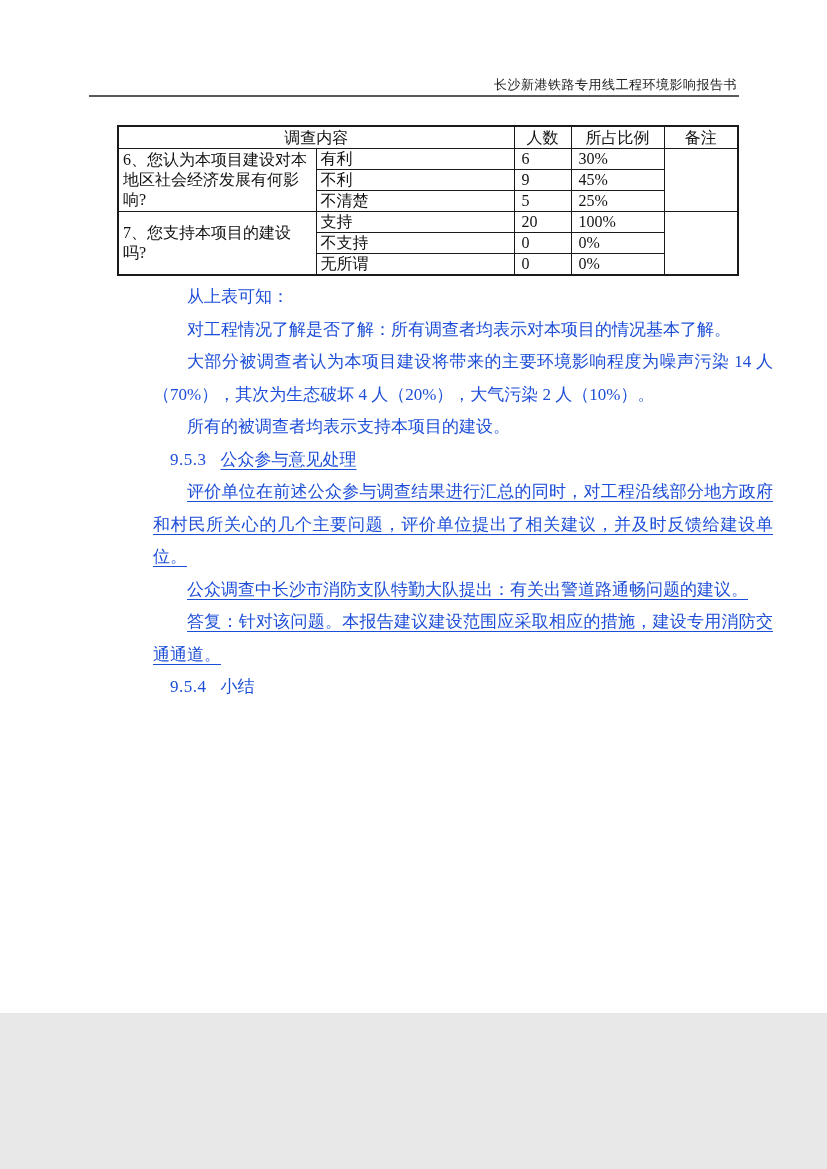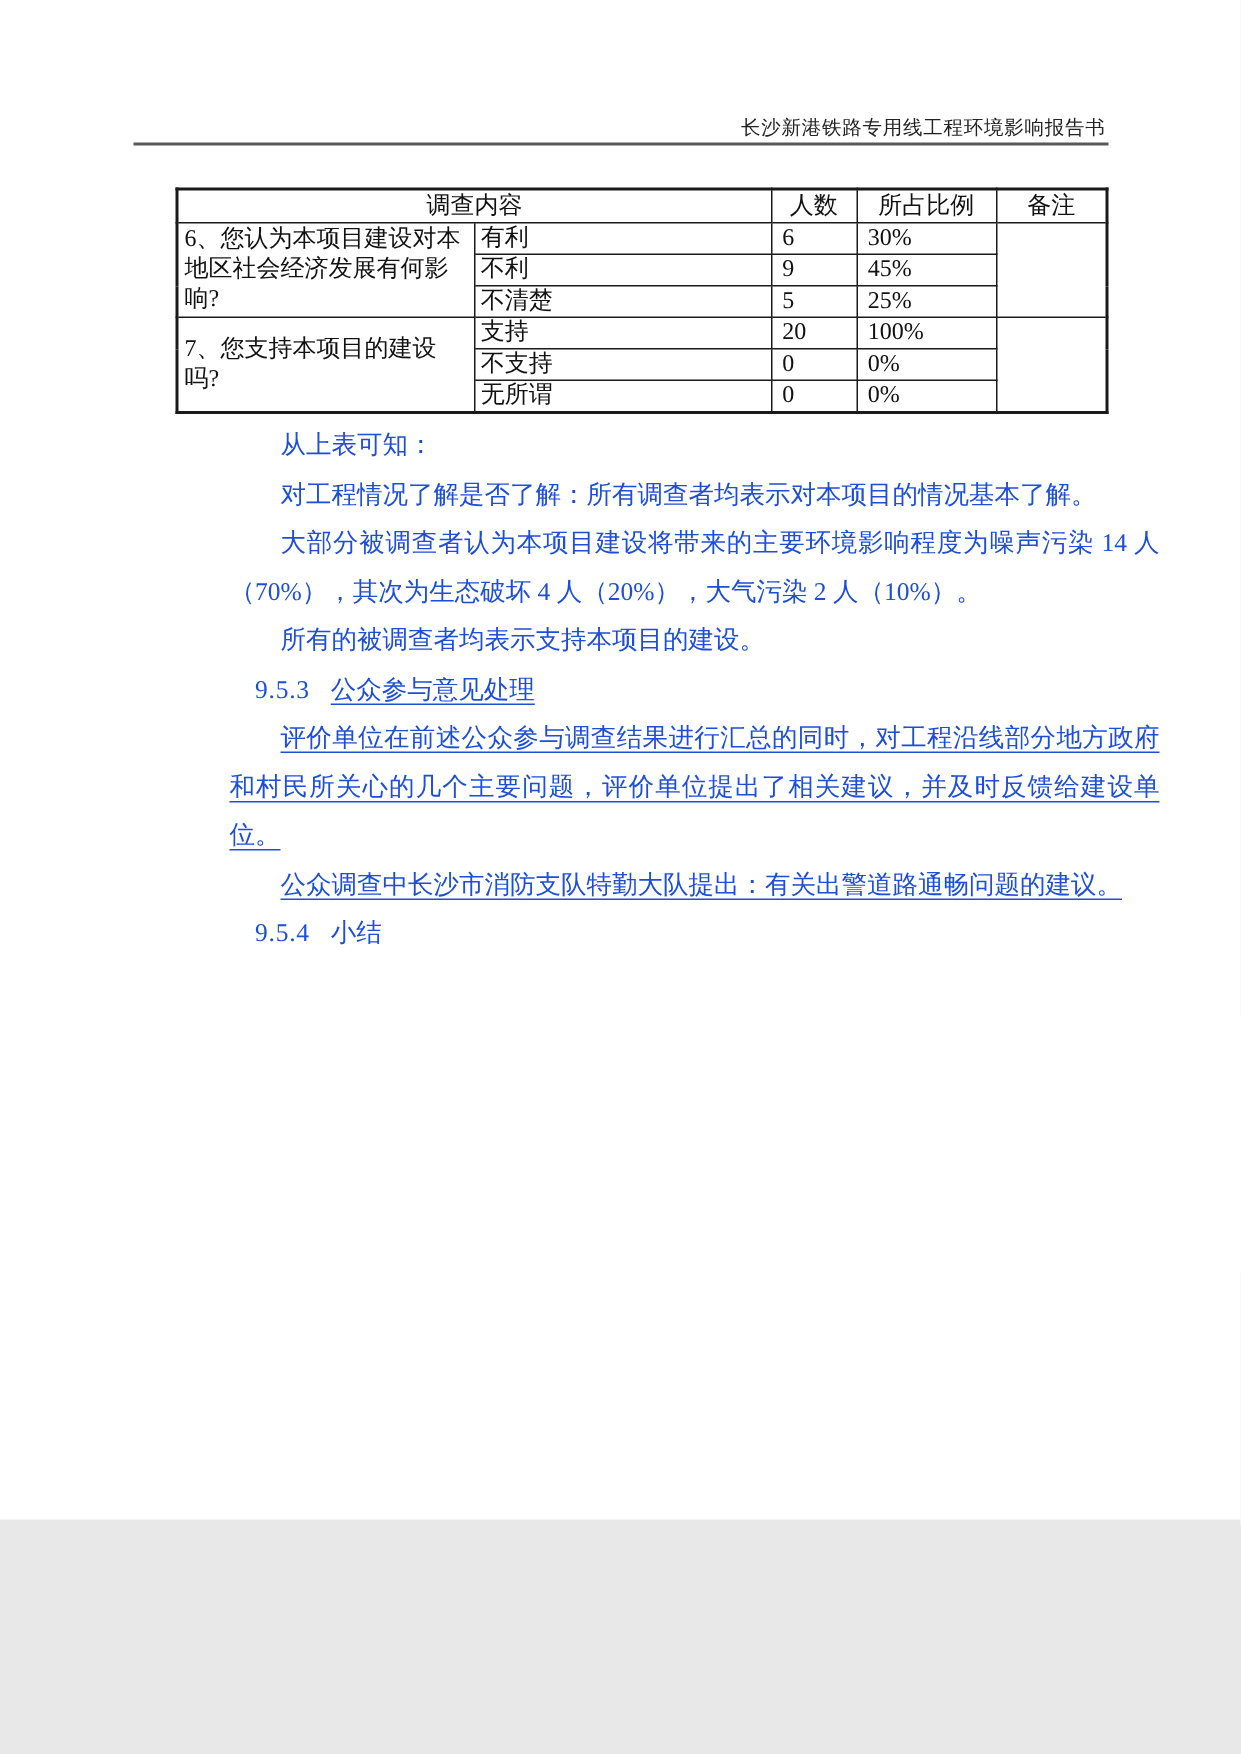--- a/index.html
+++ b/index.html
@@ -168,18 +168,19 @@
 
   <div class="content">
     <p class="para">从上表可知：</p>
     <p class="para">对工程情况了解是否了解：所有调查者均表示对本项目的情况基本了解。</p>
     <p class="para">大部分被调查者认为本项目建设将带来的主要环境影响程度为噪声污染 14 人（70%），其次为生态破坏 4 人（20%），大气污染 2 人（10%）。</p>
     <p class="para">所有的被调查者均表示支持本项目的建设。</p>
 
     <p class="heading"><span class="hnum">9.5.3</span><span class="u">公众参与意见处理</span></p>
     <p class="para u">评价单位在前述公众参与调查结果进行汇总的同时，对工程沿线部分地方政府和村民所关心的几个主要问题，评价单位提出了相关建议，并及时反馈给建设单位。</p>
     <p class="para u">公众调查中长沙市消防支队特勤大队提出：有关出警道路通畅问题的建议。</p>
+    <p class="para u">答复：针对该问题。本报告建议建设范围应采取相应的措施，建设专用消防交通通道。</p>
 
     <p class="heading"><span class="hnum">9.5.4</span><span>小结</span></p>
   </div>
 
   <div class="footer">- 79 -</div>
 </div>
 
 </body></html>

